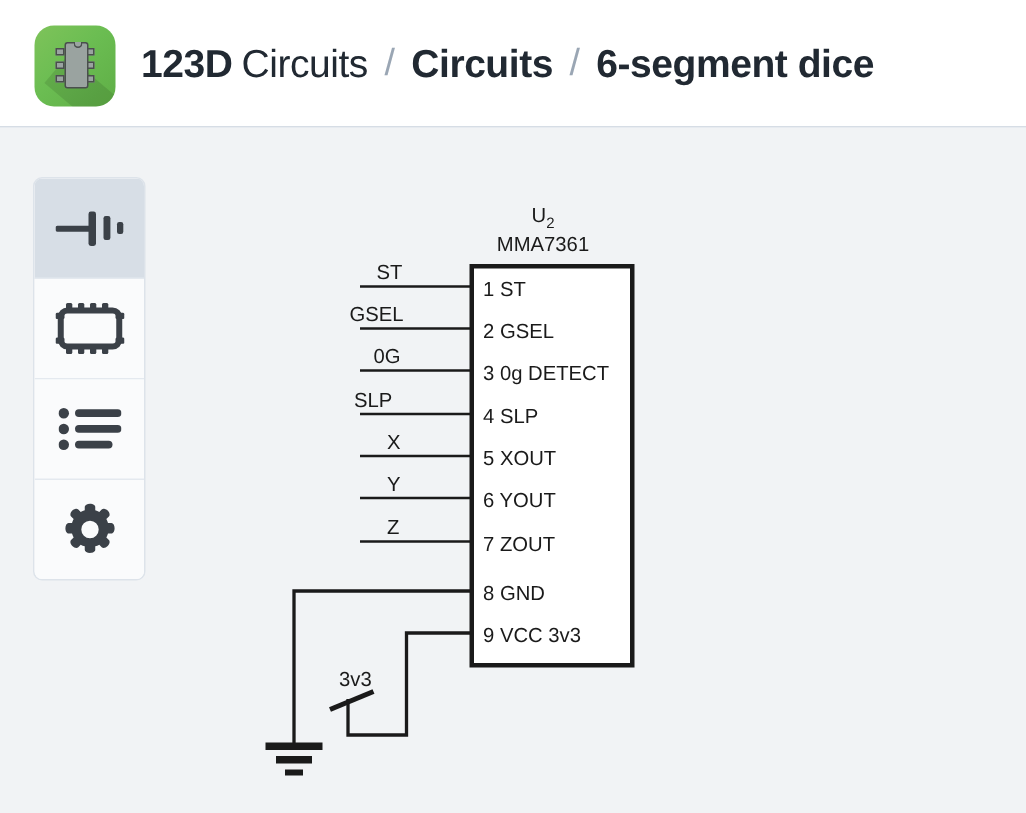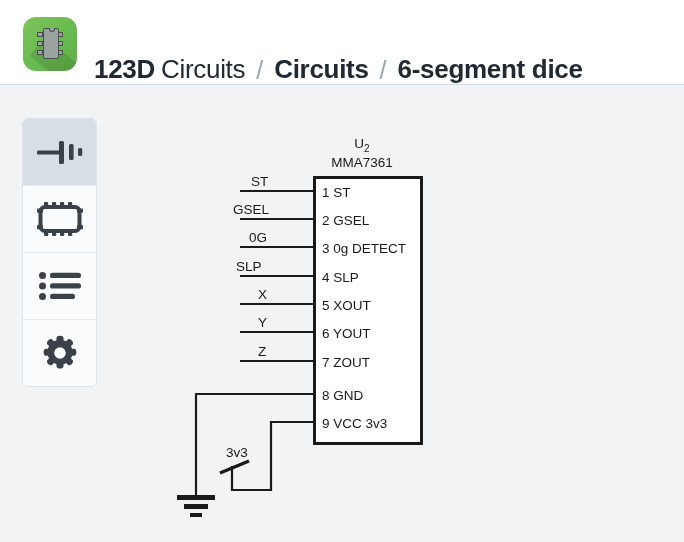--- a/index.html
+++ b/index.html
@@ -66,21 +66,21 @@
     background: #9aa3a0;
     border: 1.4px solid #4a4f4d;
     box-sizing: border-box;
   }
 
   .breadcrumb {
     position: absolute;
     left: 94px; top: 0;
     height: 85px;
     display: flex;
-    align-items: flex-end;
+    align-items: center;
     white-space: nowrap;
   }
   .bc-seg { font-size: 26px; color: #212932; letter-spacing: -0.3px; }
   .bc-seg.bold { font-weight: bold; }
   .bc-seg.light { font-weight: normal; }
   .bc-sep {
     font-size: 25px;
     color: #9aa6b4;
     margin: 0 11px;
     font-weight: normal;

